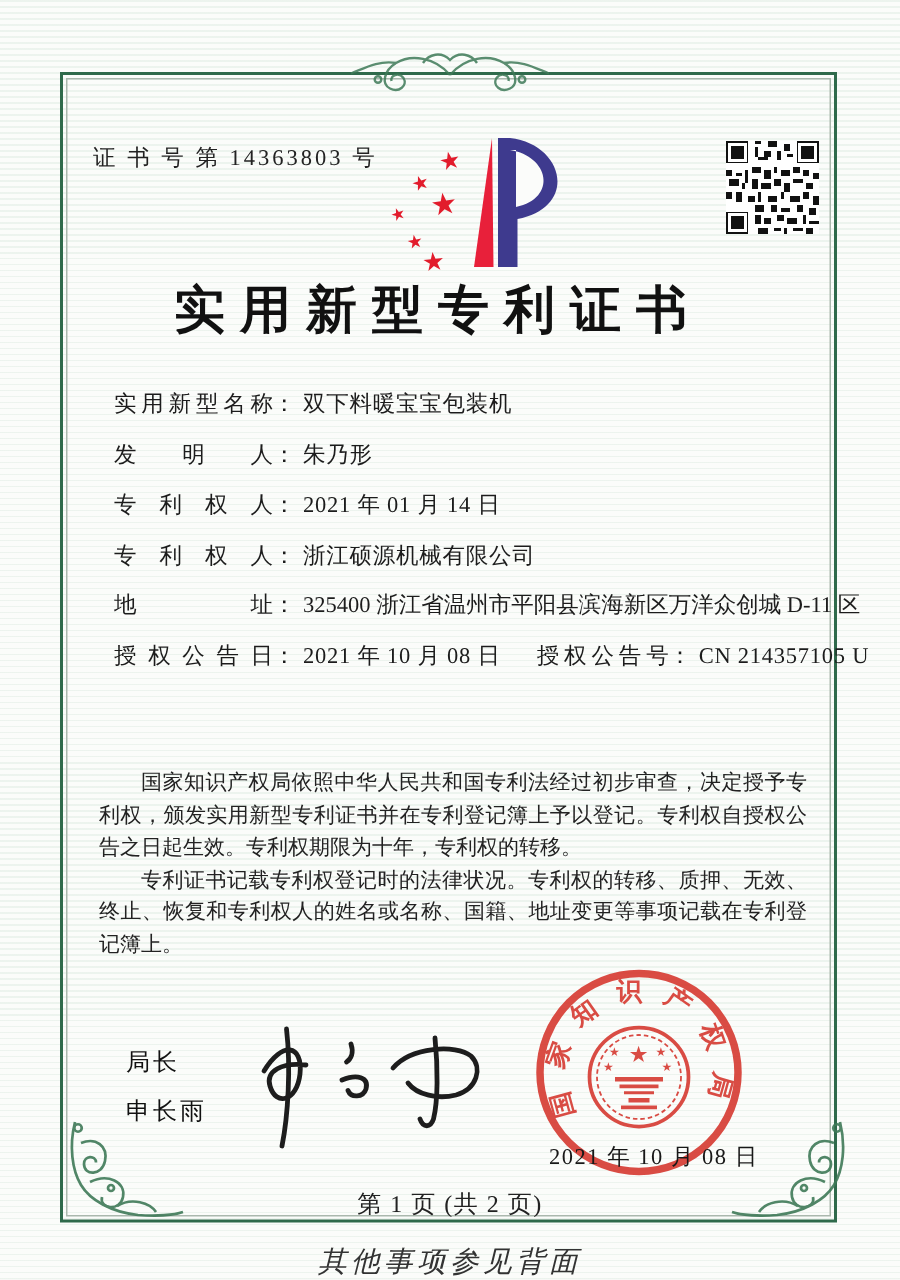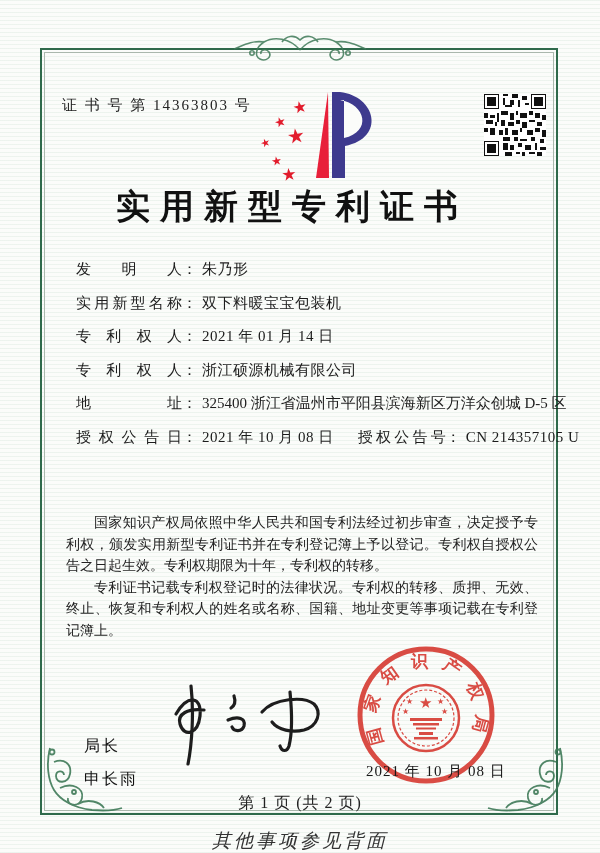--- a/index.html
+++ b/index.html
@@ -37,21 +37,21 @@
     display:inline-block; width:106px; vertical-align:top;
     text-align:justify; text-align-last:justify; -moz-text-align-last:justify;
   }
   .f-colon { display:inline-block; }
   .f-value { margin-left:5px; letter-spacing:0.5px; }
   .grant-row { display:flex; }
   .grant-col2 { margin-left:24px; white-space:nowrap; }
   .grant-col2 .f-label { width:88px; }
   .paragraphs { left:66px; top:512px; width:472px; font-size:14px; line-height:21.5px; color:#222; text-align:justify; }
   .paragraphs p { text-indent:2em; }
-  .signer { left:84px; top:736px; font-size:16px; color:#111; font-family:"Liberation Sans","DejaVu Sans",sans-serif; }
+  .signer { left:84px; top:698px; font-size:16px; color:#111; font-family:"Liberation Sans","DejaVu Sans",sans-serif; }
   .signer div { margin-bottom:12px; letter-spacing:2px; }
   .sig-svg { left:158px; top:672px; }
   .seal-wrap { left:353px; top:642px; width:146px; height:150px; }
   .seal-date { left:366px; top:762px; font-size:15px; color:#181818; letter-spacing:1px; z-index:5; }
   .page-no { left:0; right:0; top:793px; text-align:center; font-size:16px; color:#222; letter-spacing:1px; }
   .back-note { left:0; right:0; top:828px; text-align:center; font-size:19px; color:#333; letter-spacing:3px; font-style:italic; }
   .qr { left:484px; top:94px; }
   .logo { left:248px; top:86px; }
   .orn-top { left:230px; top:26px; }
   .orn-bl { left:44px; top:744px; }
@@ -178,33 +178,33 @@
       <rect x="1" y="1" width="5" height="5" fill="none" stroke="#fff" stroke-width="1"></rect>
       <rect x="23" y="1" width="5" height="5" fill="none" stroke="#fff" stroke-width="1"></rect>
       <rect x="1" y="23" width="5" height="5" fill="none" stroke="#fff" stroke-width="1"></rect>
     </g>
   </svg>
 
   <div class="abs title">实用新型专利证书</div>
 
   <div class="abs fields">
     <div class="field-row">
+      <span class="f-label">实用新型名称</span><span class="f-colon">：</span><span class="f-value">双下料暖宝宝包装机</span>
+    </div>
+    <div class="field-row">
       <span class="f-label">发明人</span><span class="f-colon">：</span><span class="f-value">朱乃形</span>
     </div>
     <div class="field-row">
-      <span class="f-label">实用新型名称</span><span class="f-colon">：</span><span class="f-value">双下料暖宝宝包装机</span>
-    </div>
-    <div class="field-row">
       <span class="f-label">专利权人</span><span class="f-colon">：</span><span class="f-value">2021 年 01 月 14 日</span>
     </div>
     <div class="field-row">
       <span class="f-label">专利权人</span><span class="f-colon">：</span><span class="f-value">浙江硕源机械有限公司</span>
     </div>
     <div class="field-row">
-      <span class="f-label">地址</span><span class="f-colon">：</span><span class="f-value" style="letter-spacing:0;">325400  浙江省温州市平阳县滨海新区万洋众创城 D-5 区</span>
+      <span class="f-label">地址</span><span class="f-colon">：</span><span class="f-value" style="letter-spacing:0;">325400  浙江省温州市平阳县滨海新区万洋众创城 D-11 区</span>
     </div>
     <div class="field-row grant-row">
       <span>
         <span class="f-label">授权公告日</span><span class="f-colon">：</span><span class="f-value">2021 年 10 月 08 日</span>
       </span>
       <span class="grant-col2">
         <span class="f-label">授权公告号</span><span class="f-colon">：</span><span class="f-value">CN 214357105 U</span>
       </span>
     </div>
   </div>

